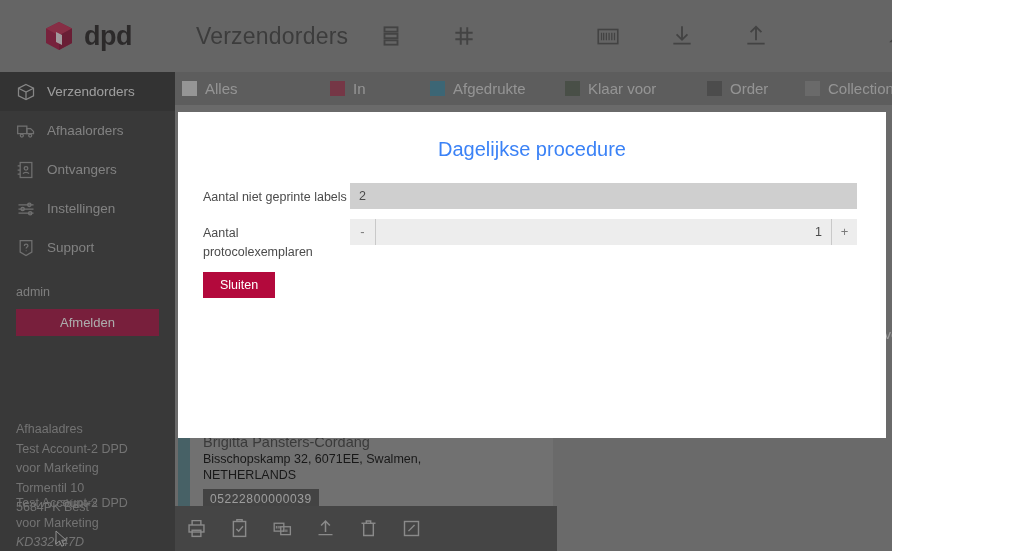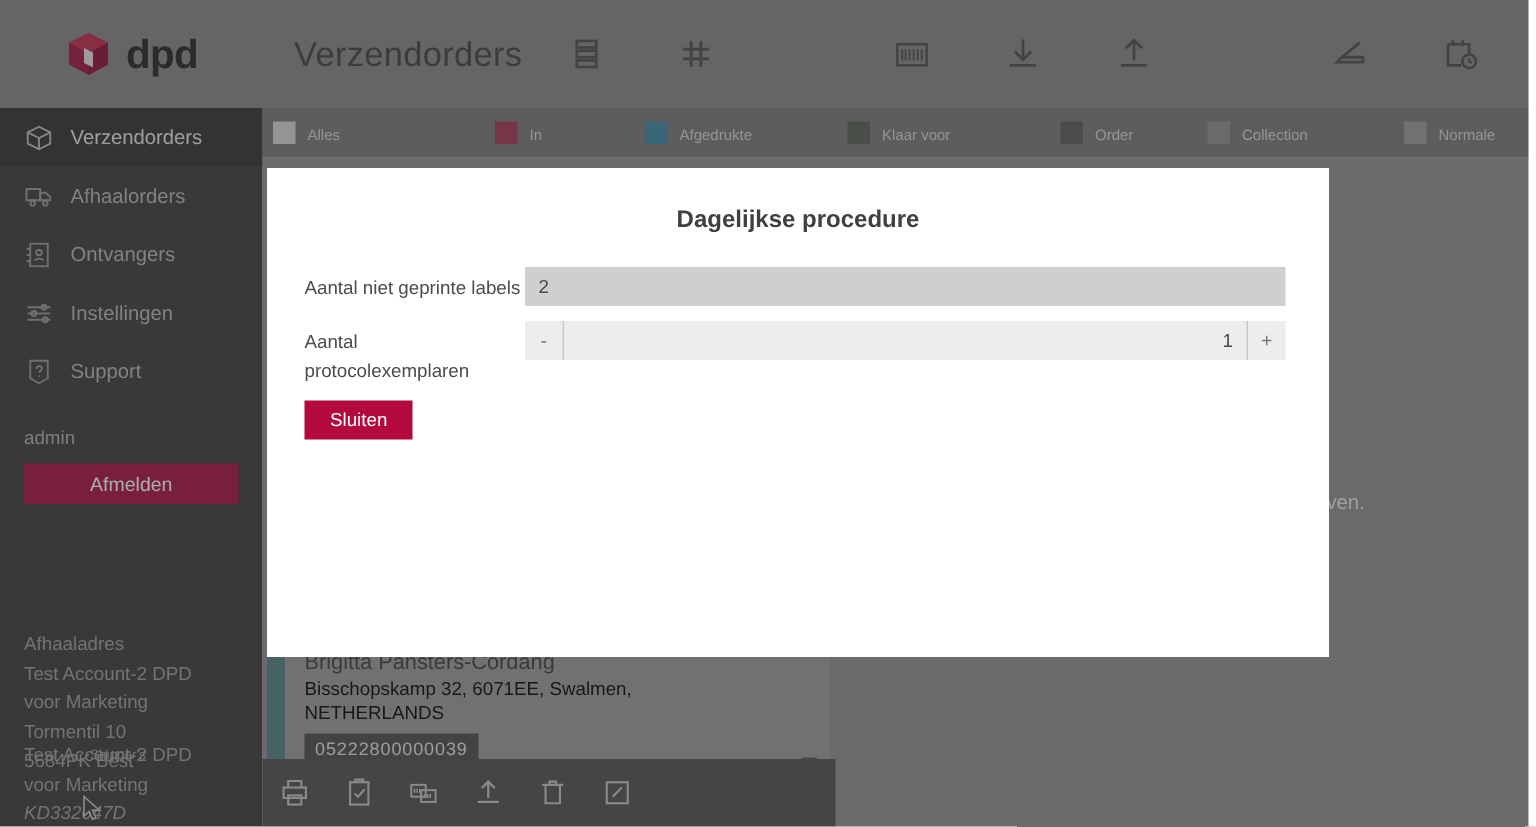--- a/index.html
+++ b/index.html
@@ -2,21 +2,21 @@
 <html><head>
 <meta charset="utf-8">
 <style>
   * { box-sizing: border-box; margin: 0; padding: 0; }
   html, body {
     width: 1024px; height: 551px;
     overflow: hidden;
     font-family: "Liberation Sans", sans-serif;
     background: #ffffff;
   }
-  #app { position: relative; width: 1019px; height: 551px; overflow: hidden; }
+  #app { position: relative; width: 892px; height: 551px; overflow: hidden; }
 
   
   #base-layer { position: absolute; inset: 0; }
 
   
   .sidebar {
     position: absolute; left: 0; top: 0; width: 175px; height: 551px;
     background: #3a3a3a;
   }
   .sidebar-logo {
@@ -64,21 +64,21 @@
     width: 176px; flex: none;
   }
   .tb-icon { width: 26px; height: 26px; display: block; cursor: pointer; flex: none; }
   .tb-slot { display: flex; align-items: center; justify-content: center; flex: none; }
 
   
   .filterbar {
     position: absolute; left: 175px; top: 72px; width: 849px; height: 33px;
     background: #787878; display: flex; align-items: center;
   }
-  .filter-item { display: flex; align-items: flex-end; gap: 8px; font-size: 10px; color: #d6d6d6; cursor: pointer; }
+  .filter-item { display: flex; align-items: center; gap: 8px; font-size: 15px; color: #d6d6d6; cursor: pointer; }
   .swatch { width: 15px; height: 15px; flex: none; display: block; }
 
   
   .content { position: absolute; left: 175px; top: 105px; width: 849px; height: 446px; background: #8d8d8d; }
   .empty-note {
     position: absolute; left: 596px; top: 222px; font-size: 13.5px; color: #e9e9e9;
     white-space: nowrap;
   }
 
   .order-card {
@@ -104,21 +104,21 @@
 
   
   .scrim { position: absolute; inset: 0; background: rgba(58,58,58,.42); }
 
   
   .modal {
     position: absolute; left: 178px; top: 112px; width: 708px; height: 326px;
     background: #ffffff; z-index: 5;
   }
   .modal-title {
-    text-align: center; font-size: 16px; color: #404040; font-weight: 700;
+    text-align: center; font-size: 20px; color: #3b82f6; font-weight: 400;
     padding-top: 26px;
   }
   .form-rows { margin-top: 22px; }
   .form-row { display: flex; align-items: flex-start; padding: 0 29px 0 25px; margin-bottom: 10px; }
   .form-label {
     width: 147px; flex: none; font-size: 12.5px; color: #4b4b4b; line-height: 19px;
     padding-top: 5px;
   }
   .field {
     flex: 1; height: 26px; background: #cfcfcf; border: none;

